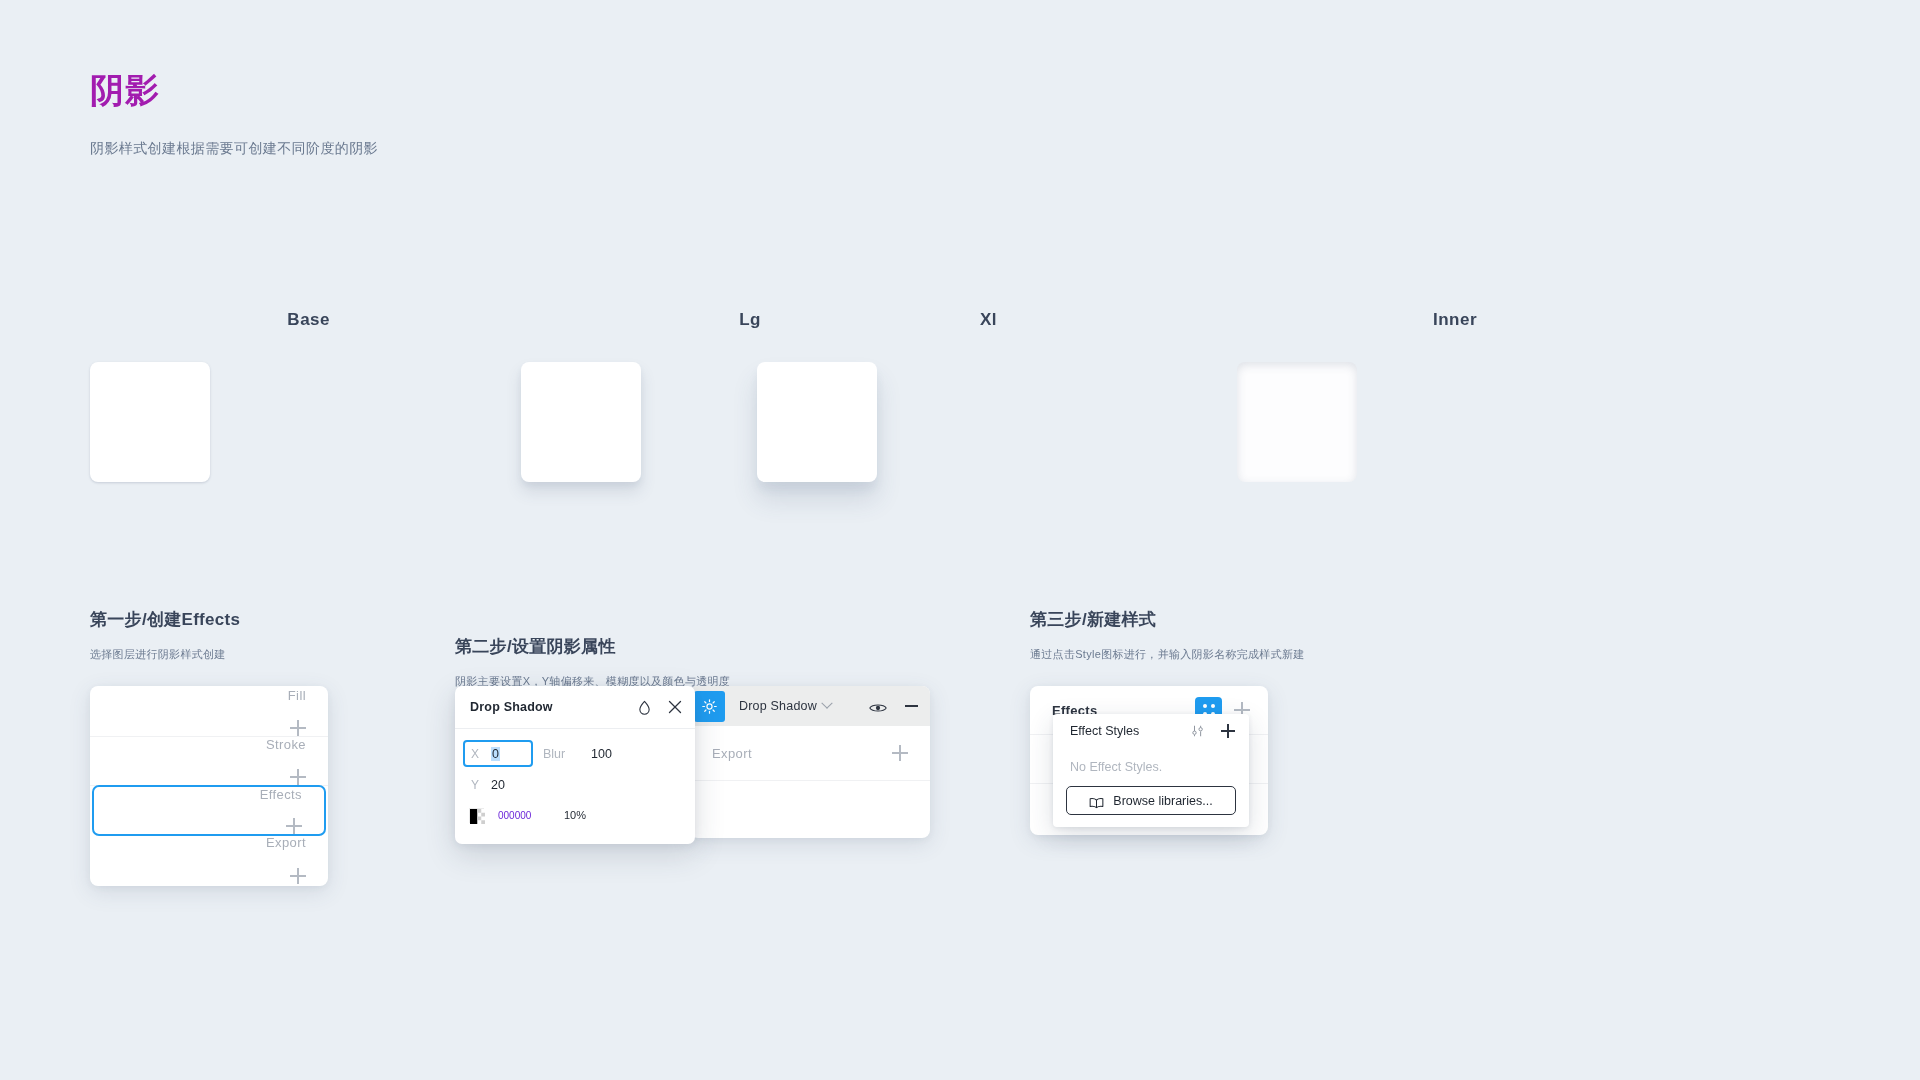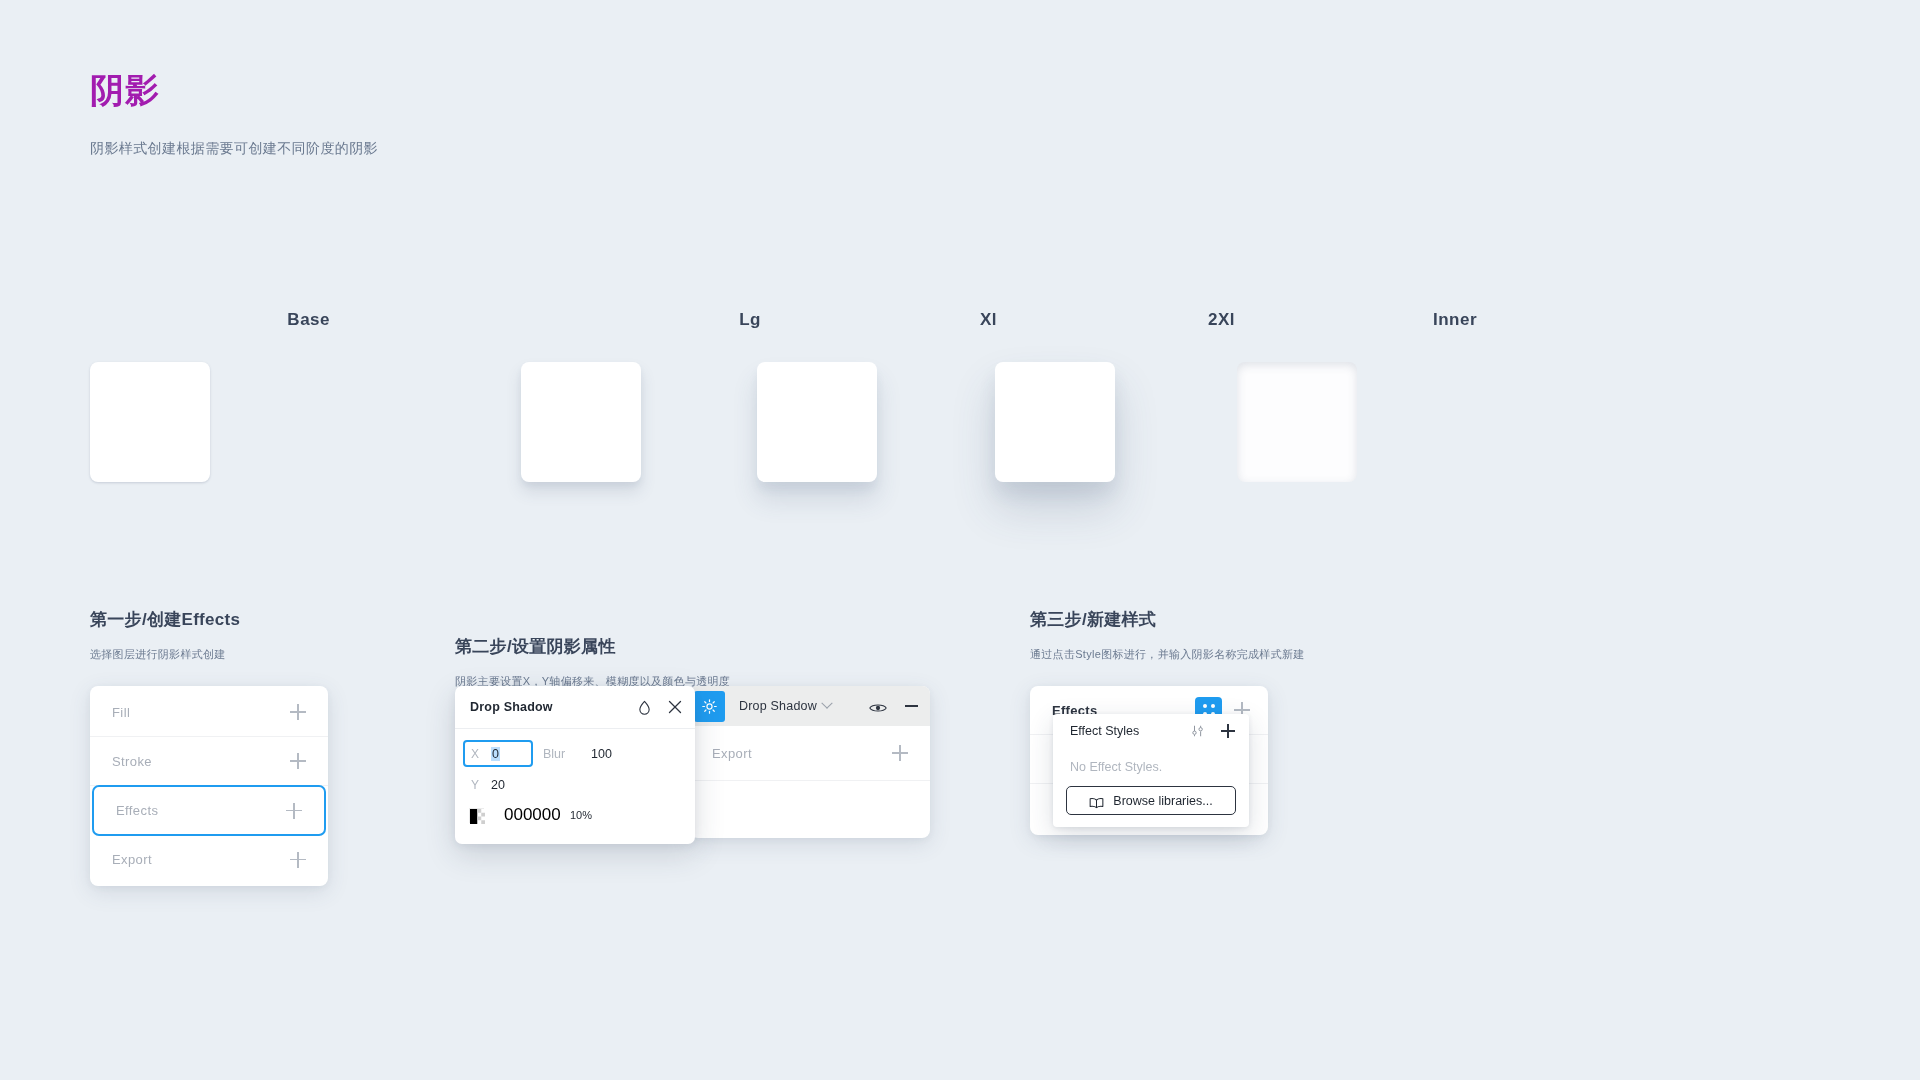--- a/index.html
+++ b/index.html
@@ -116,23 +116,24 @@
     left: 90px;
     top: 686px;
     width: 238px;
     box-shadow: 0 6px 22px rgba(60,80,110,0.13), 0 2px 6px rgba(60,80,110,0.06);
     padding: 2px 0;
   }
   .prop-row {
     position: relative;
     height: 49px;
     display: flex;
-    align-items: center;
+    align-items: flex-end;
     padding: 0 22px;
     border-bottom: 1px solid #f0f1f3;
+    flex-direction: column;
   }
   .prop-row:last-child { border-bottom: none; }
   .prop-label {
     font-size: 13px;
     color: #a8aeb8;
     letter-spacing: 0.4px;
     flex: 1;
   }
   .plus-icon {
     width: 16px;
@@ -279,21 +280,21 @@
     display: flex;
     align-items: center;
     height: 30px;
     padding-left: 14px;
   }
   .color-chip {
     width: 15px; height: 15px;
     flex: 0 0 auto;
     border: 1px solid rgba(0,0,0,0.08);
   }
-  .color-hex { font-size: 17px; color: #000000; margin-left: 20px; width: 66px; }
+  .color-hex { font-size: 10px; color: #6d28d9; margin-left: 14px; width: 66px; }
   .color-opacity { font-size: 11px; color: #1f2630; }
 
   
   #panel-styles {
     position: absolute;
     left: 1030px;
     top: 686px;
     width: 238px;
     box-shadow: 0 6px 22px rgba(60,80,110,0.13), 0 2px 6px rgba(60,80,110,0.06);
     padding-bottom: 2px;
@@ -389,24 +390,20 @@
     <div class="swatch sw-lg" style="left:431px;">
       <div class="swatch-label">Lg</div>
       <div class="swatch-box"></div>
     </div>
 
     <div class="swatch sw-xl" style="left:667px;">
       <div class="swatch-label">Xl</div>
       <div class="swatch-box"></div>
     </div>
 
-    <div class="swatch sw-2xl" style="left:905px;">
-      <div class="swatch-label">2Xl</div>
-      <div class="swatch-box"></div>
-    </div>
 
     <div class="swatch sw-inner" style="left:1147px;">
       <div class="swatch-label">Inner</div>
       <div class="swatch-box"></div>
     </div>
 
   </div>
 
   <div class="step-head" id="step1">
     <div class="step-title">第一步/创建Effects</div>

